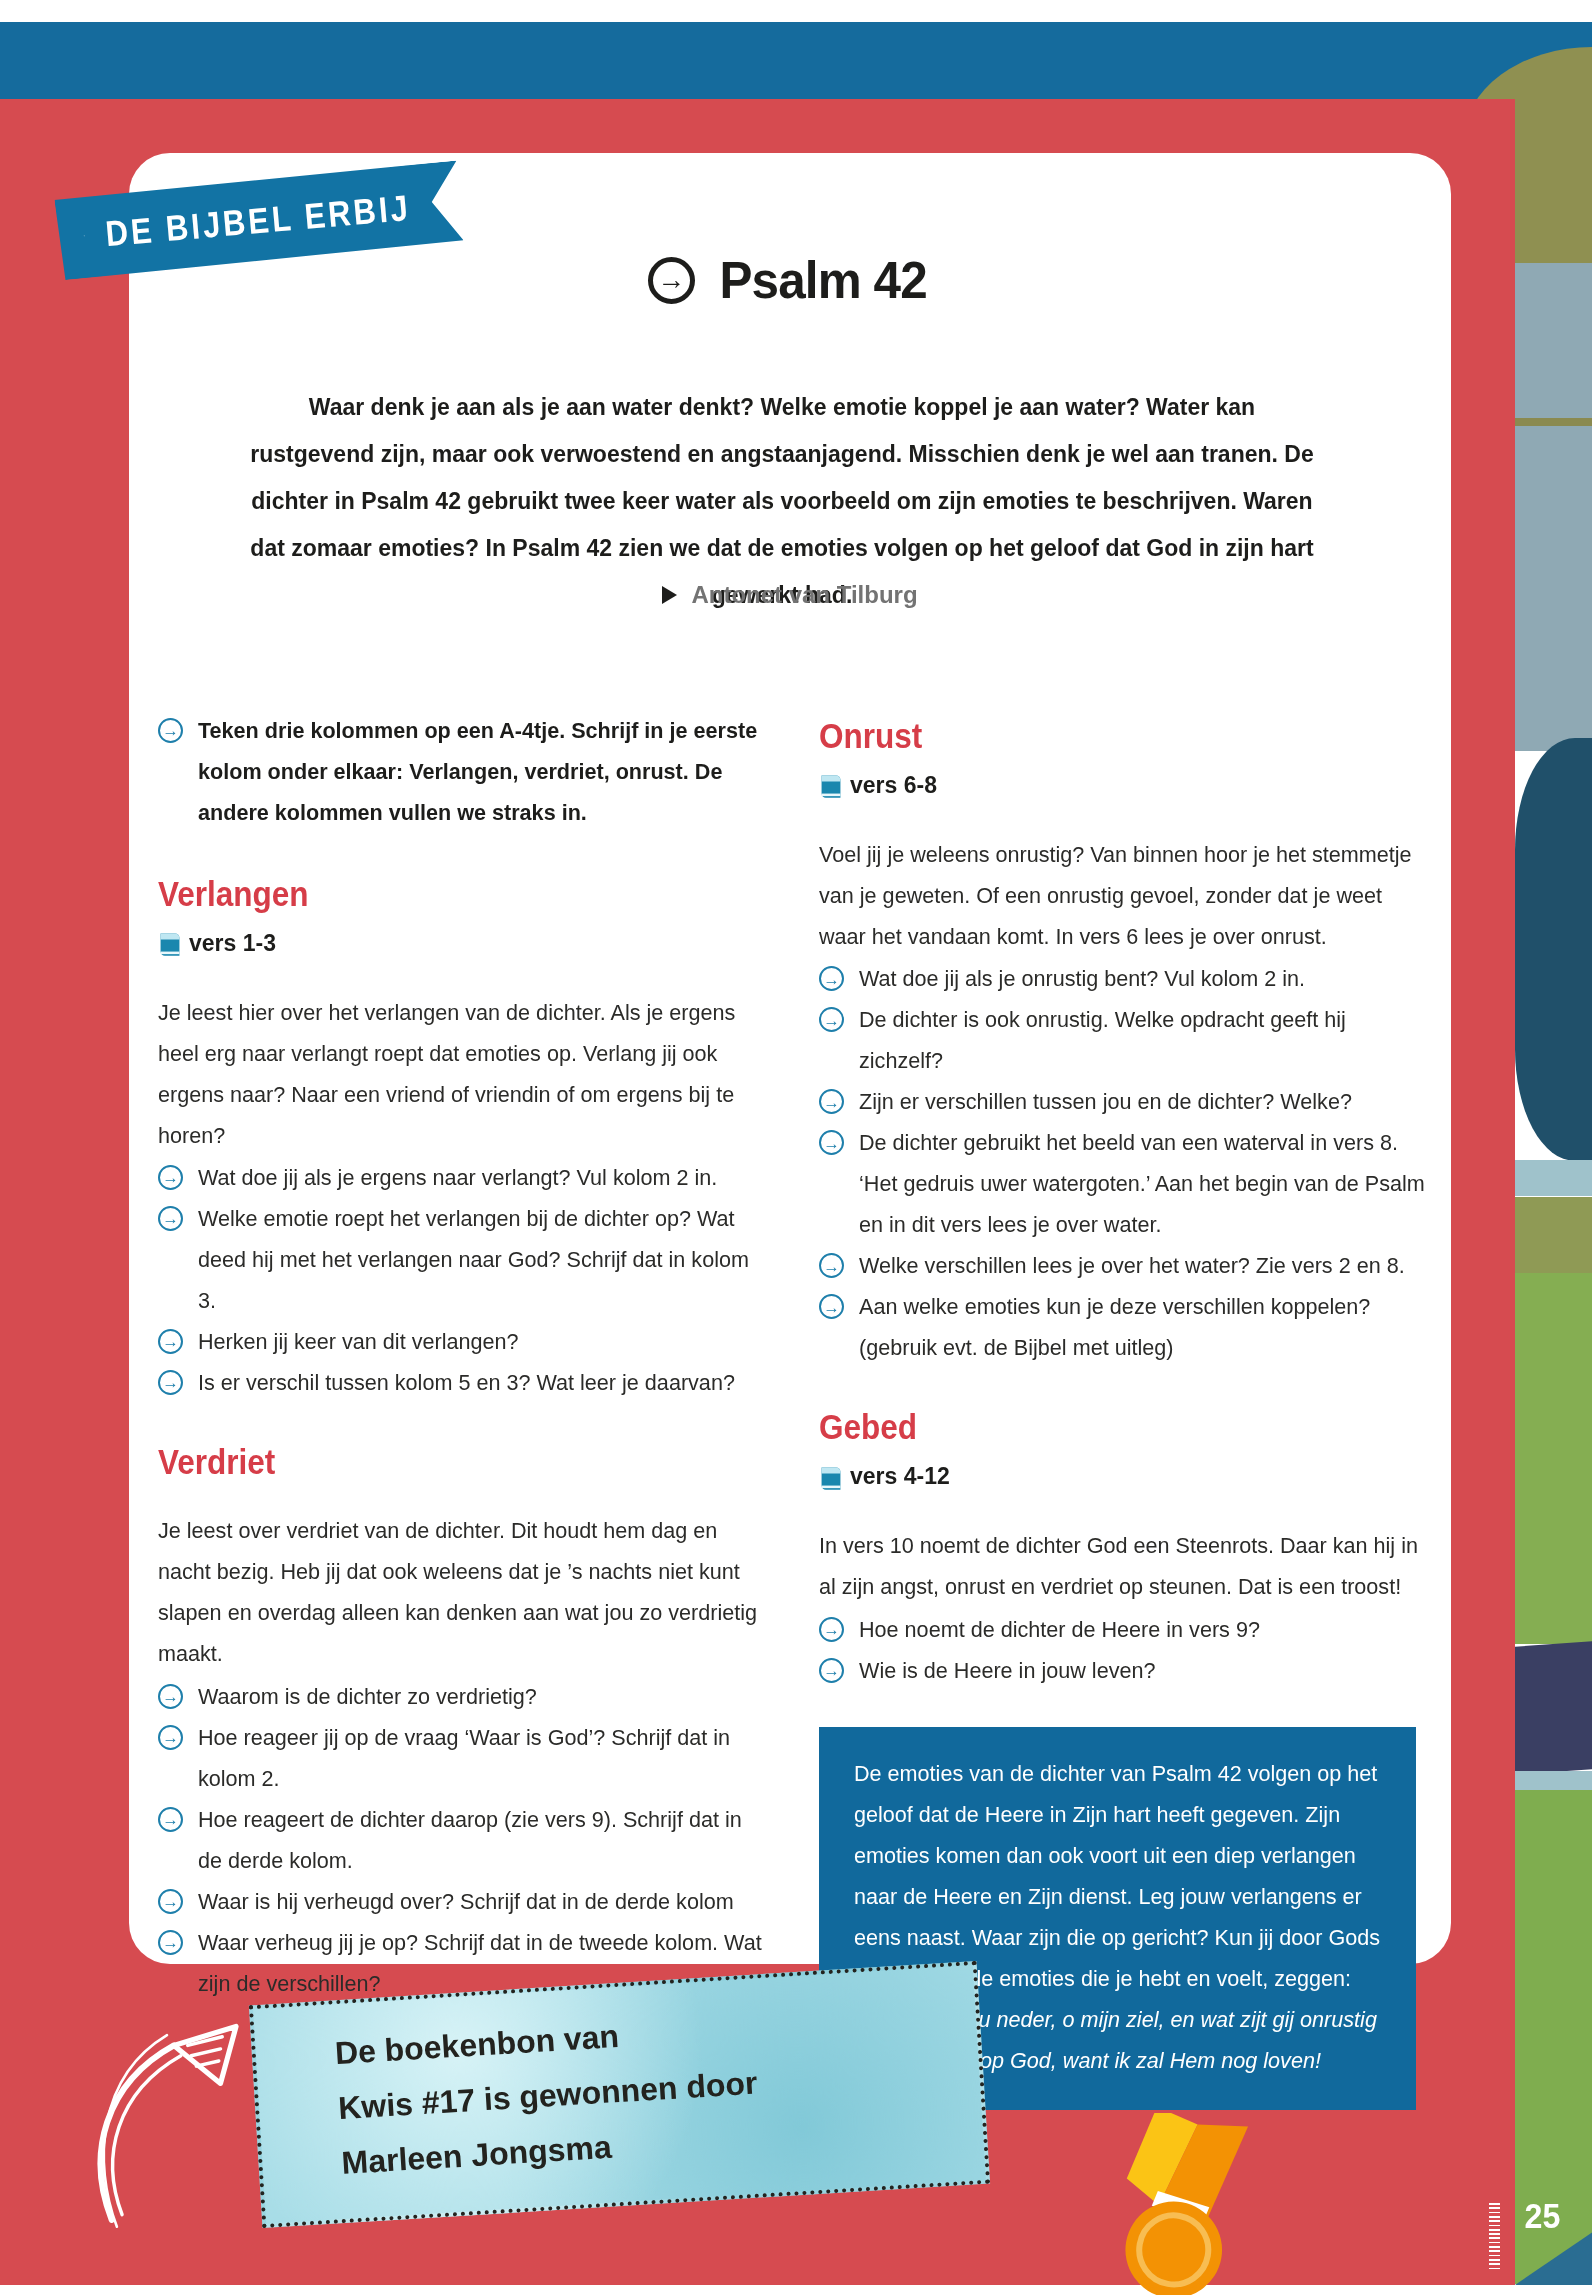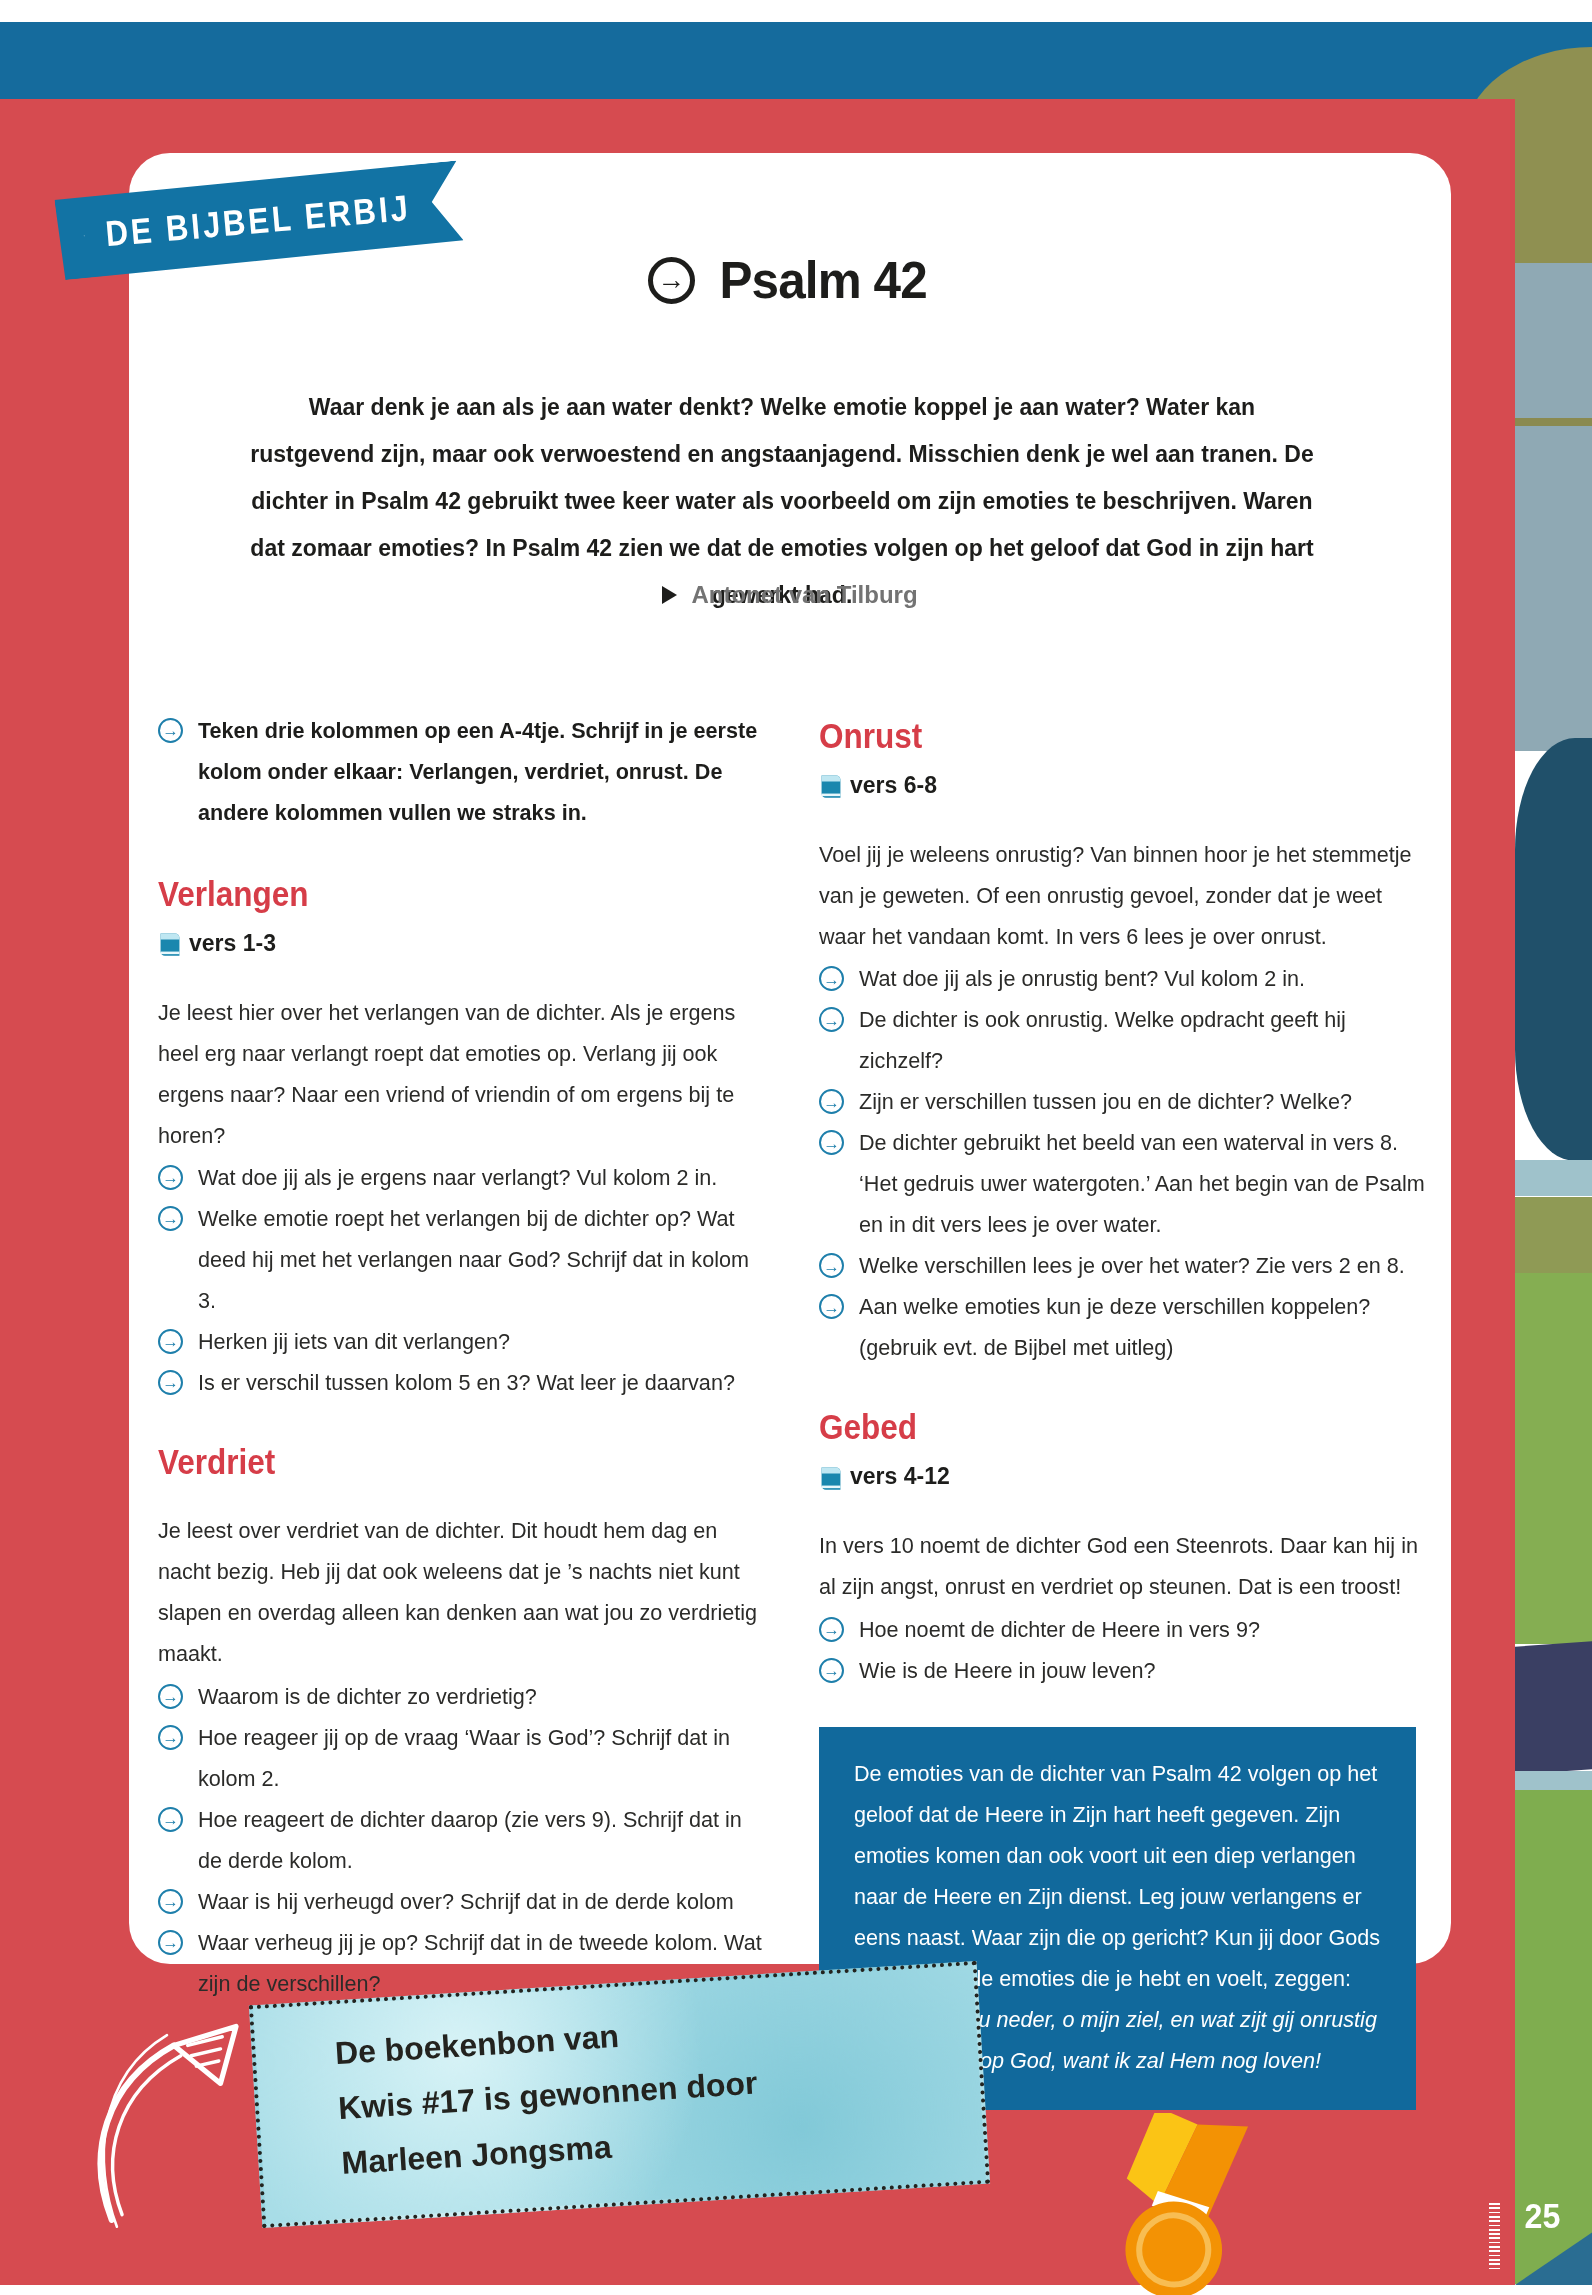--- a/index.html
+++ b/index.html
@@ -133,21 +133,21 @@
               <path d="M3 4 h17 a5 5 0 0 1 5 5 v21 h-17 a5 5 0 0 1 -5 -5 z" fill="#1a87ae"></path>
               <path d="M3 4 h17 a5 5 0 0 1 5 5 v2 h-22 z" fill="#bfe7f2"></path>
               <rect x="3" y="25" width="22" height="3" fill="#e8f7fb"></rect>
             </svg>
           <span>vers 1-3</span>
         </div>
         <p class="body-text">Je leest hier over het verlangen van de dichter. Als je ergens heel erg naar verlangt roept dat emoties op. Verlang jij ook ergens naar? Naar een vriend of vriendin of om ergens bij te horen?</p>
         <ul class="bullets">
           <li class="bullet"><span class="bullet-icon">→</span><span>Wat doe jij als je ergens naar verlangt? Vul kolom 2 in.</span></li>
           <li class="bullet"><span class="bullet-icon">→</span><span>Welke emotie roept het verlangen bij de dichter op? Wat deed hij met het verlangen naar God? Schrijf dat in kolom 3.</span></li>
-          <li class="bullet"><span class="bullet-icon">→</span><span>Herken jij iets van dit verlangen?</span></li>
+          <li class="bullet"><span class="bullet-icon">→</span><span>Herken jij keer van dit verlangen?</span></li>
           <li class="bullet"><span class="bullet-icon">→</span><span>Is er verschil tussen kolom 5 en 3? Wat leer je daarvan?</span></li>
         </ul>
       </div>
 
       <div class="section">
         <h2 class="sec-head">Verdriet</h2>
         <p class="body-text">Je leest over verdriet van de dichter. Dit houdt hem dag en nacht bezig. Heb jij dat ook weleens dat je ’s nachts niet kunt slapen en overdag alleen kan denken aan wat jou zo verdrietig maakt.</p>
         <ul class="bullets">
           <li class="bullet"><span class="bullet-icon">→</span><span>Waarom is de dichter zo verdrietig?</span></li>
           <li class="bullet"><span class="bullet-icon">→</span><span>Hoe reageer jij op de vraag ‘Waar is God’? Schrijf dat in kolom 2.</span></li>

